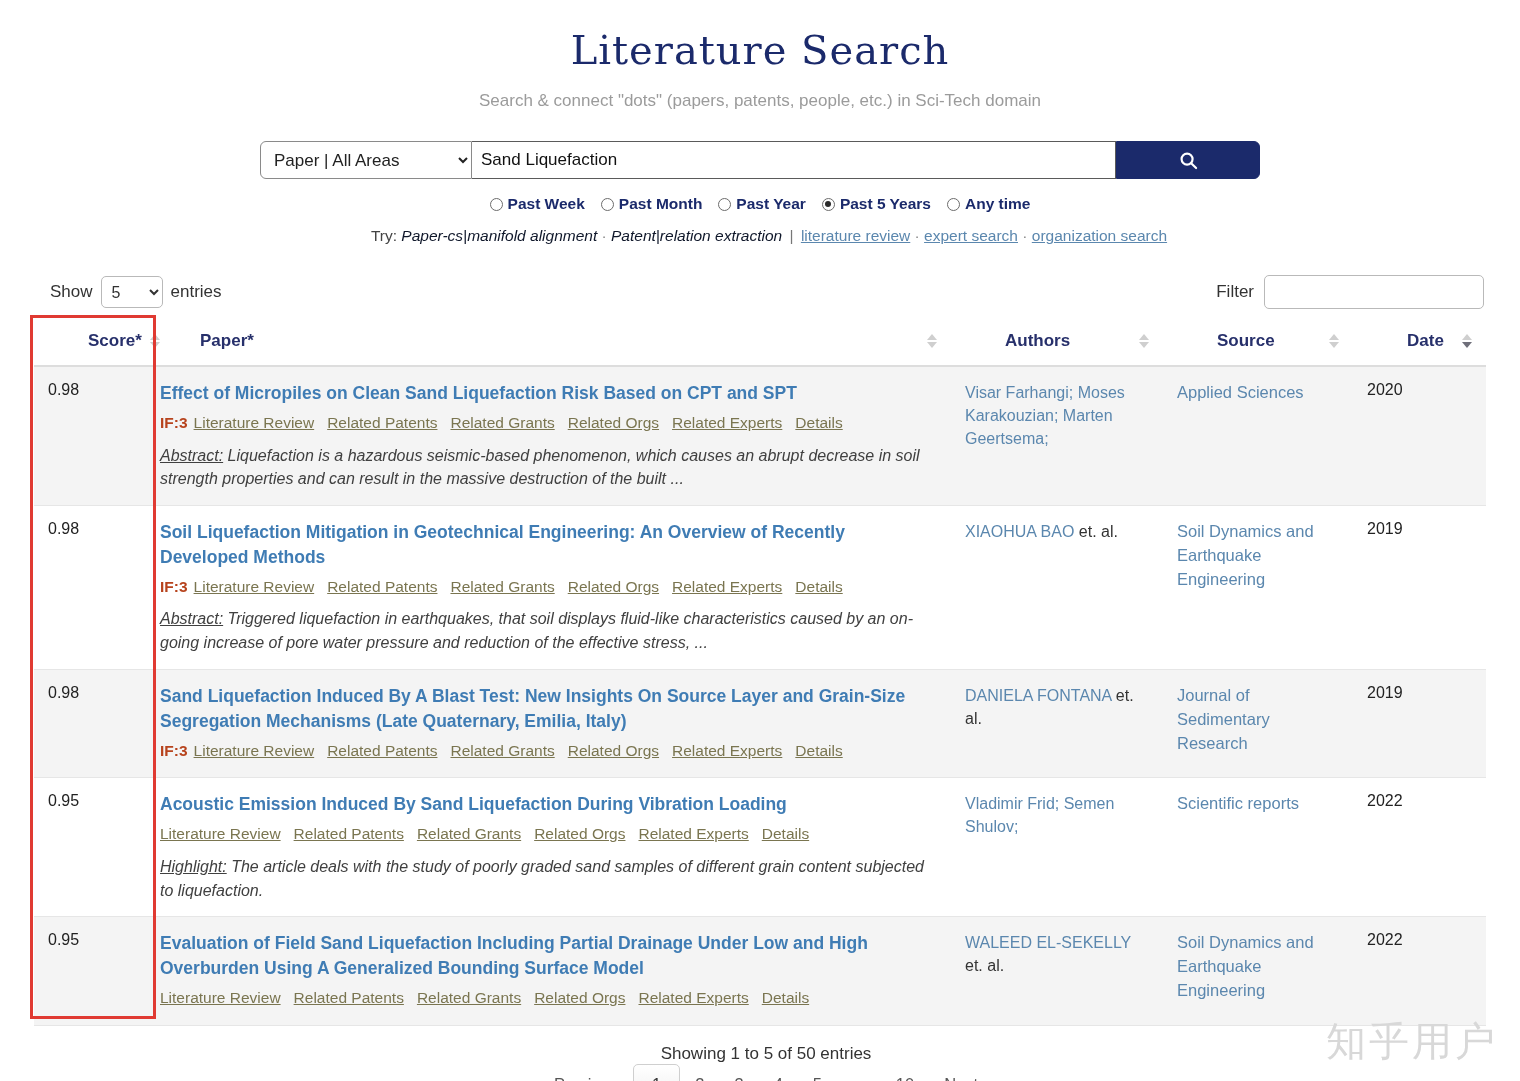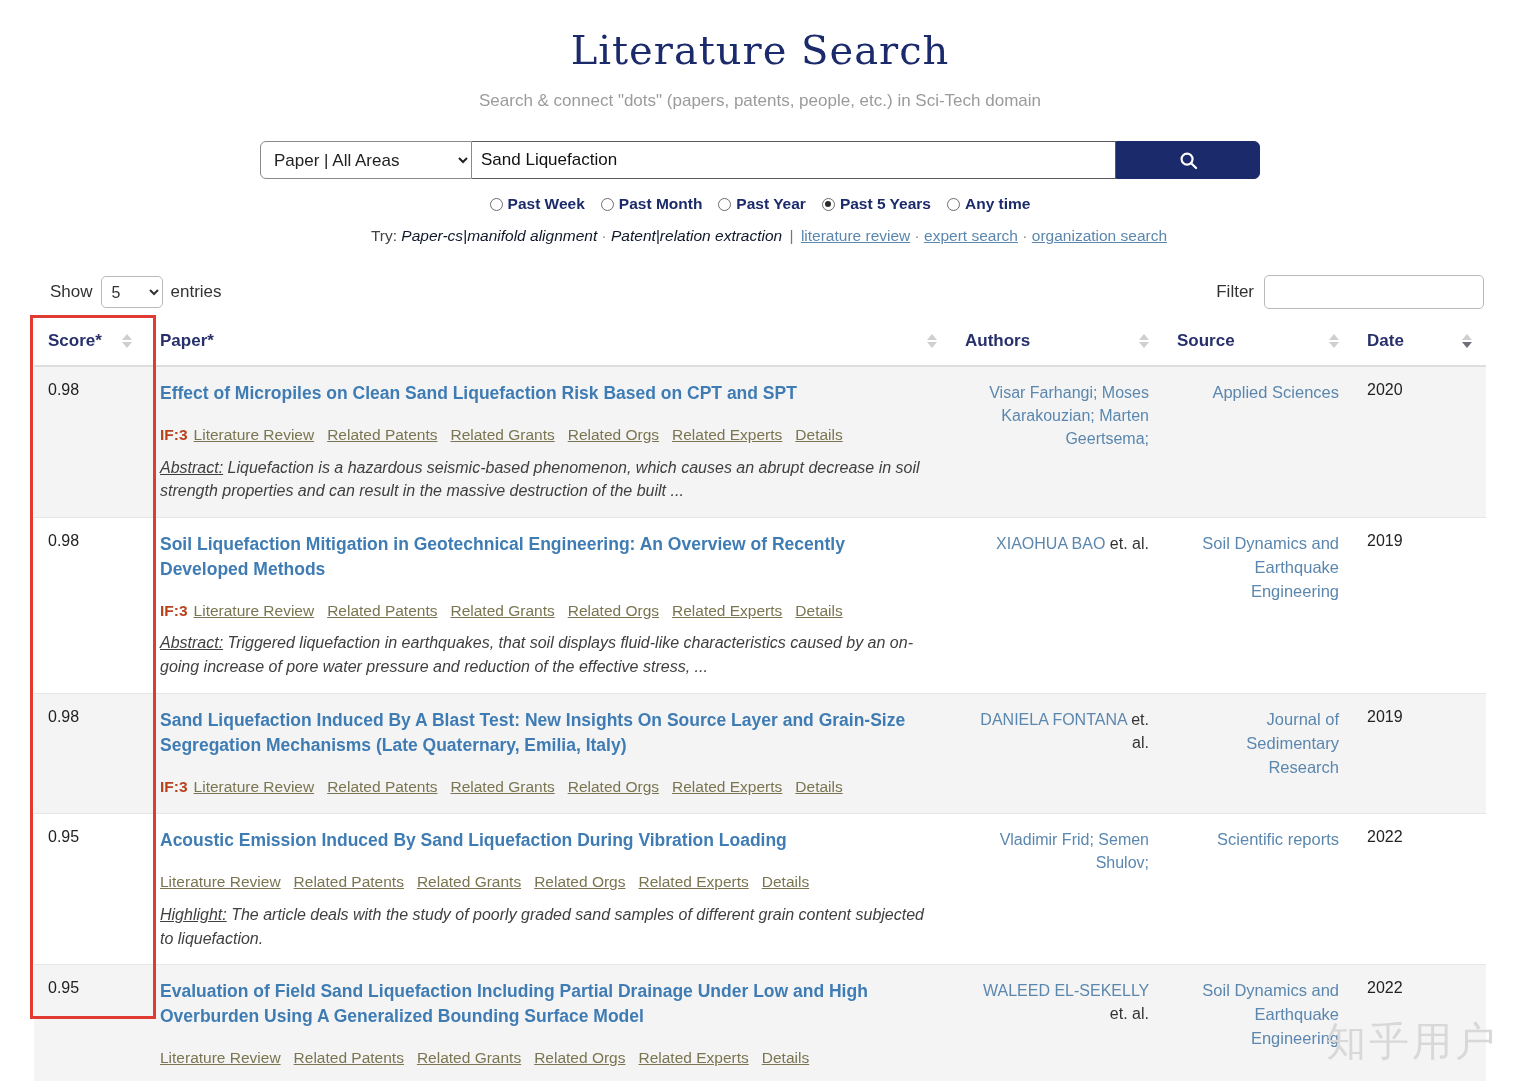--- a/index.html
+++ b/index.html
@@ -182,21 +182,21 @@
   table.results thead th {
     text-align: left;
     font-size: 17px;
     color: #27306b;
     font-weight: bold;
     padding: 10px 14px 14px 14px;
     border-bottom: 2px solid #dddddd;
     vertical-align: bottom;
     position: relative;
   }
-  .th-inner { display: flex; align-items: center; justify-content: space-between; }
+  .th-inner { display: flex; align-items: center; justify-content: space-between; margin-left: 40px; }
   .sort-arrows {
     display: inline-flex;
     flex-direction: column;
     line-height: 0;
     margin-left: 8px;
   }
   .sort-arrows i { font-style: normal; display: block; }
   .arr-up, .arr-dn {
     width: 0; height: 0;
     border-left: 5px solid transparent;
@@ -225,21 +225,21 @@
 
   .paper-title {
     color: #3f7cb4;
     font-size: 17.5px;
     font-weight: bold;
     line-height: 1.42;
     cursor: pointer;
     display: block;
   }
   .paper-links {
-    margin-top: 16px;
+    margin-top: 4px;
     line-height: 1.6;
     white-space: nowrap;
   }
   .if-badge {
     color: #b7431d;
     font-weight: bold;
     font-size: 15.5px;
     margin-right: 6px;
   }
   .plink {
@@ -251,21 +251,21 @@
   }
   .snippet {
     margin-top: 8px;
     font-size: 16px;
     font-style: italic;
     color: #404040;
     line-height: 1.48;
   }
   .snippet-label { text-decoration: underline; font-style: italic; }
 
-  .author-cell, .source-cell { line-height: 1.45; vertical-align: middle; text-align: right; }
+  .author-cell, .source-cell { line-height: 1.45; vertical-align: middle; }
   .author-name { color: #5b87ae; cursor: pointer; }
   .etal { color: #333; }
   .source-name { color: #5b87ae; cursor: pointer; font-size: 16.5px; }
 
   
   .score-highlight {
     position: absolute;
     border: 3px solid #e03a32;
     pointer-events: none;
     z-index: 5;

